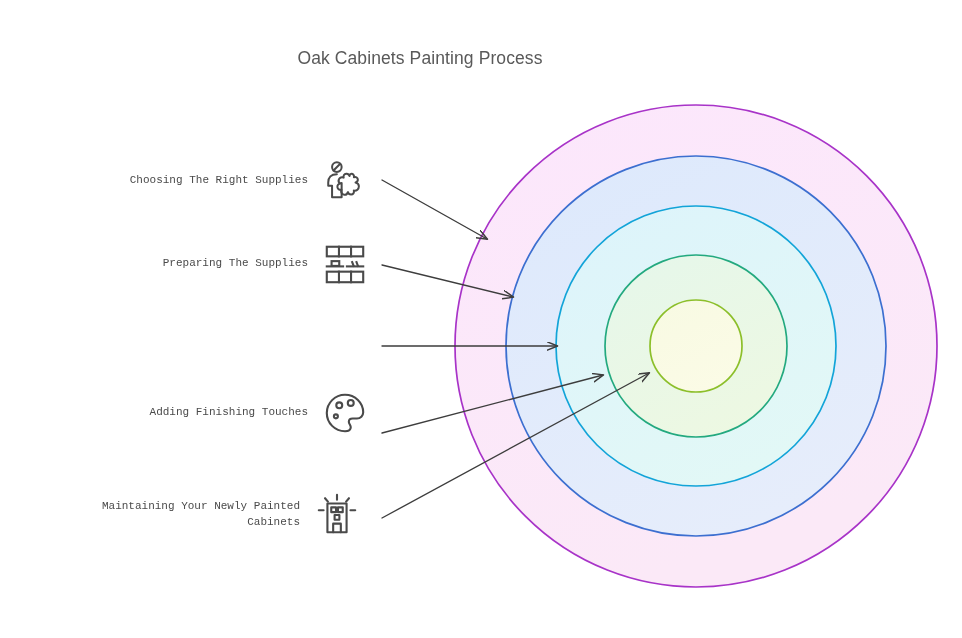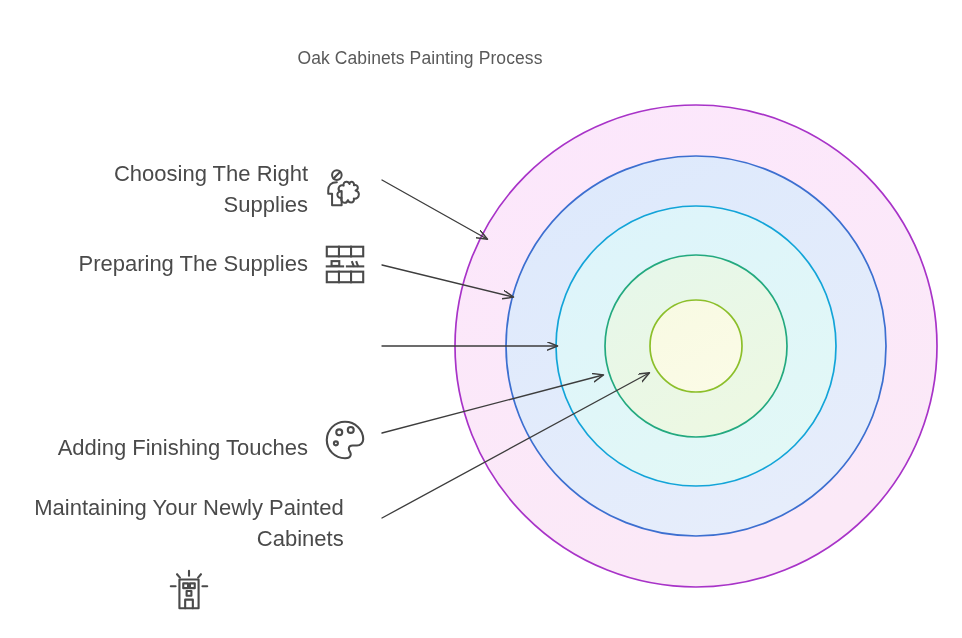--- a/index.html
+++ b/index.html
@@ -42,44 +42,44 @@
   }
   .label-row {
     position: absolute;
     display: flex;
     align-items: center;
     justify-content: flex-end;
     gap: 14px;
     pointer-events: auto;
   }
   .label-text {
-    font-size: 22px;
+    font-size: 11px;
     color: #4a4a4a;
     text-align: right;
     line-height: 1.42;
-    font-family: Liberation Sans, sans-serif;
+    font-family: Liberation Mono, monospace;
     white-space: pre-line;
   }
   .label-icon {
     width: 46px;
     height: 46px;
     flex: 0 0 46px;
     display: block;
   }
   .label-icon svg {
     display: block;
     width: 46px;
     height: 46px;
   }
   
   #row-0 { left: 30px; top: 158px; width: 338px; }
   #row-1 { left: 30px; top: 241px; width: 338px; }
   #row-2 { left: 30px; top: 324px; width: 338px; }
-  #row-3 { left: 30px; top: 417px; width: 338px; align-items: flex-end; }
-  #row-4 { left: 10px; top: 492px; width: 358px; flex-direction: column; }
+  #row-3 { left: 30px; top: 390px; width: 338px; }
+  #row-4 { left: 2px; top: 492px; width: 358px; }
 </style>
 </head>
 <body>
 
 <div id="stage">
 
   <div class="title">Oak Cabinets Painting Process</div>
 
   <svg id="rings" width="962" height="638" viewBox="0 0 962 638" style="position:absolute;left:0;top:0;">
     <defs>

